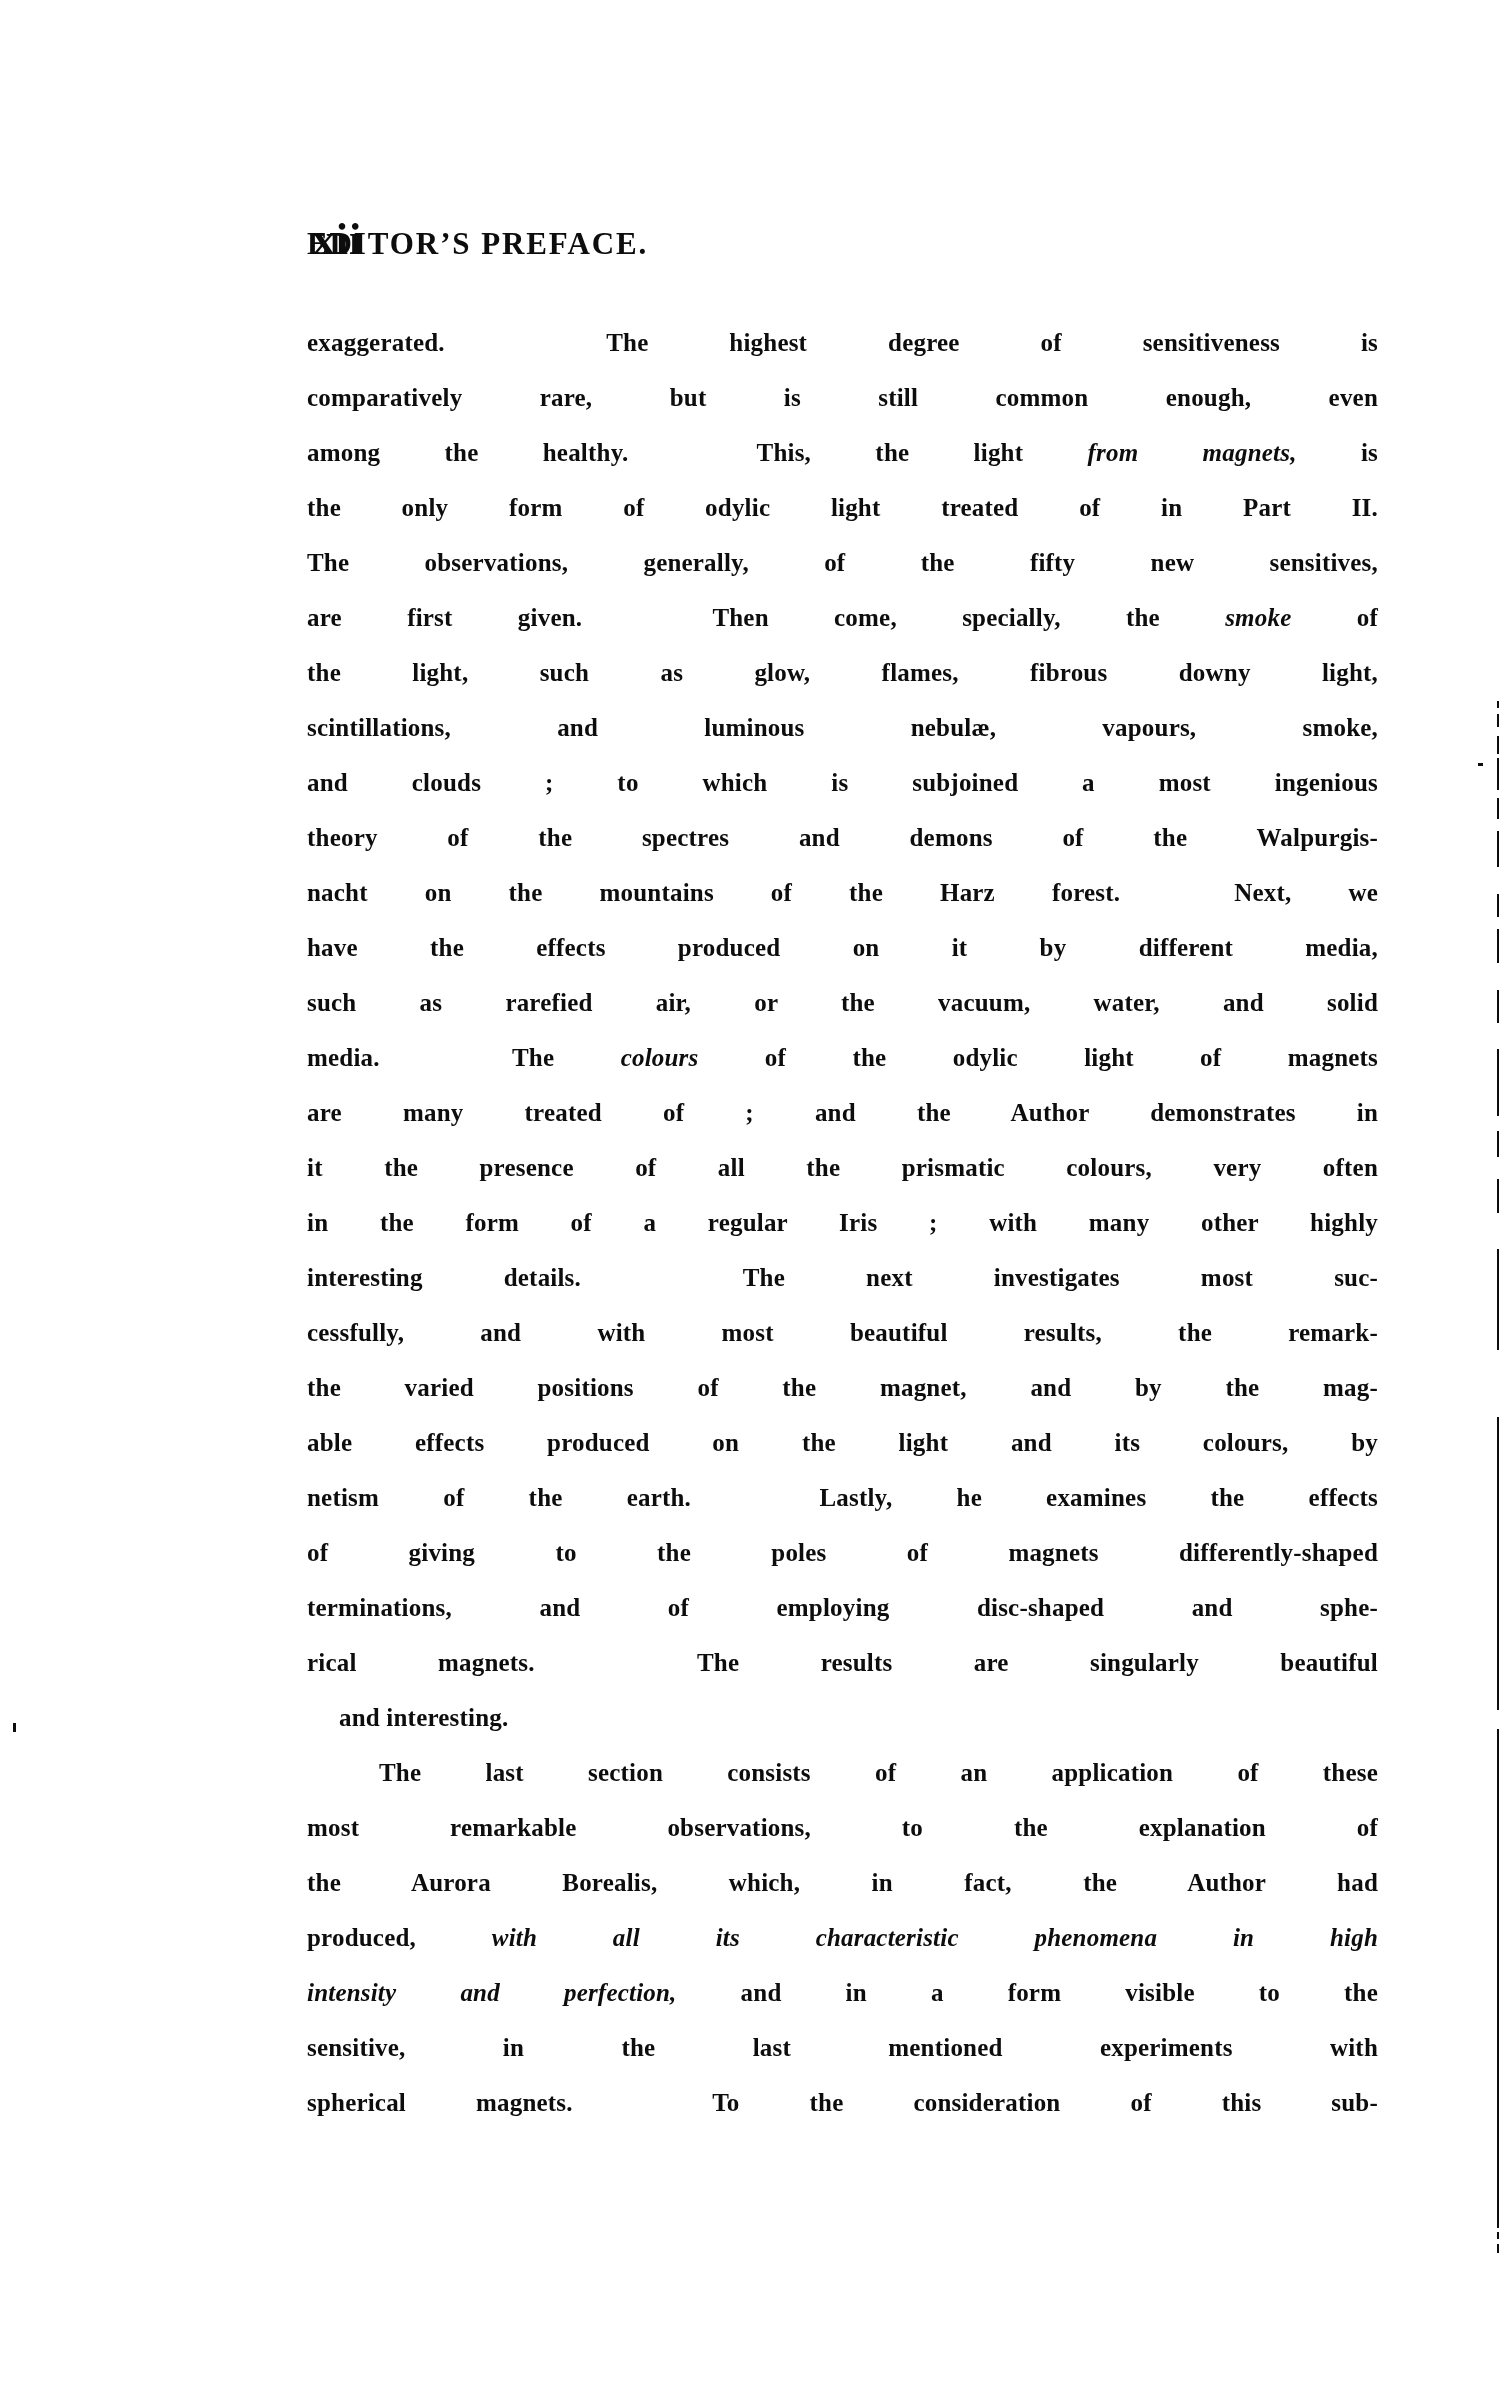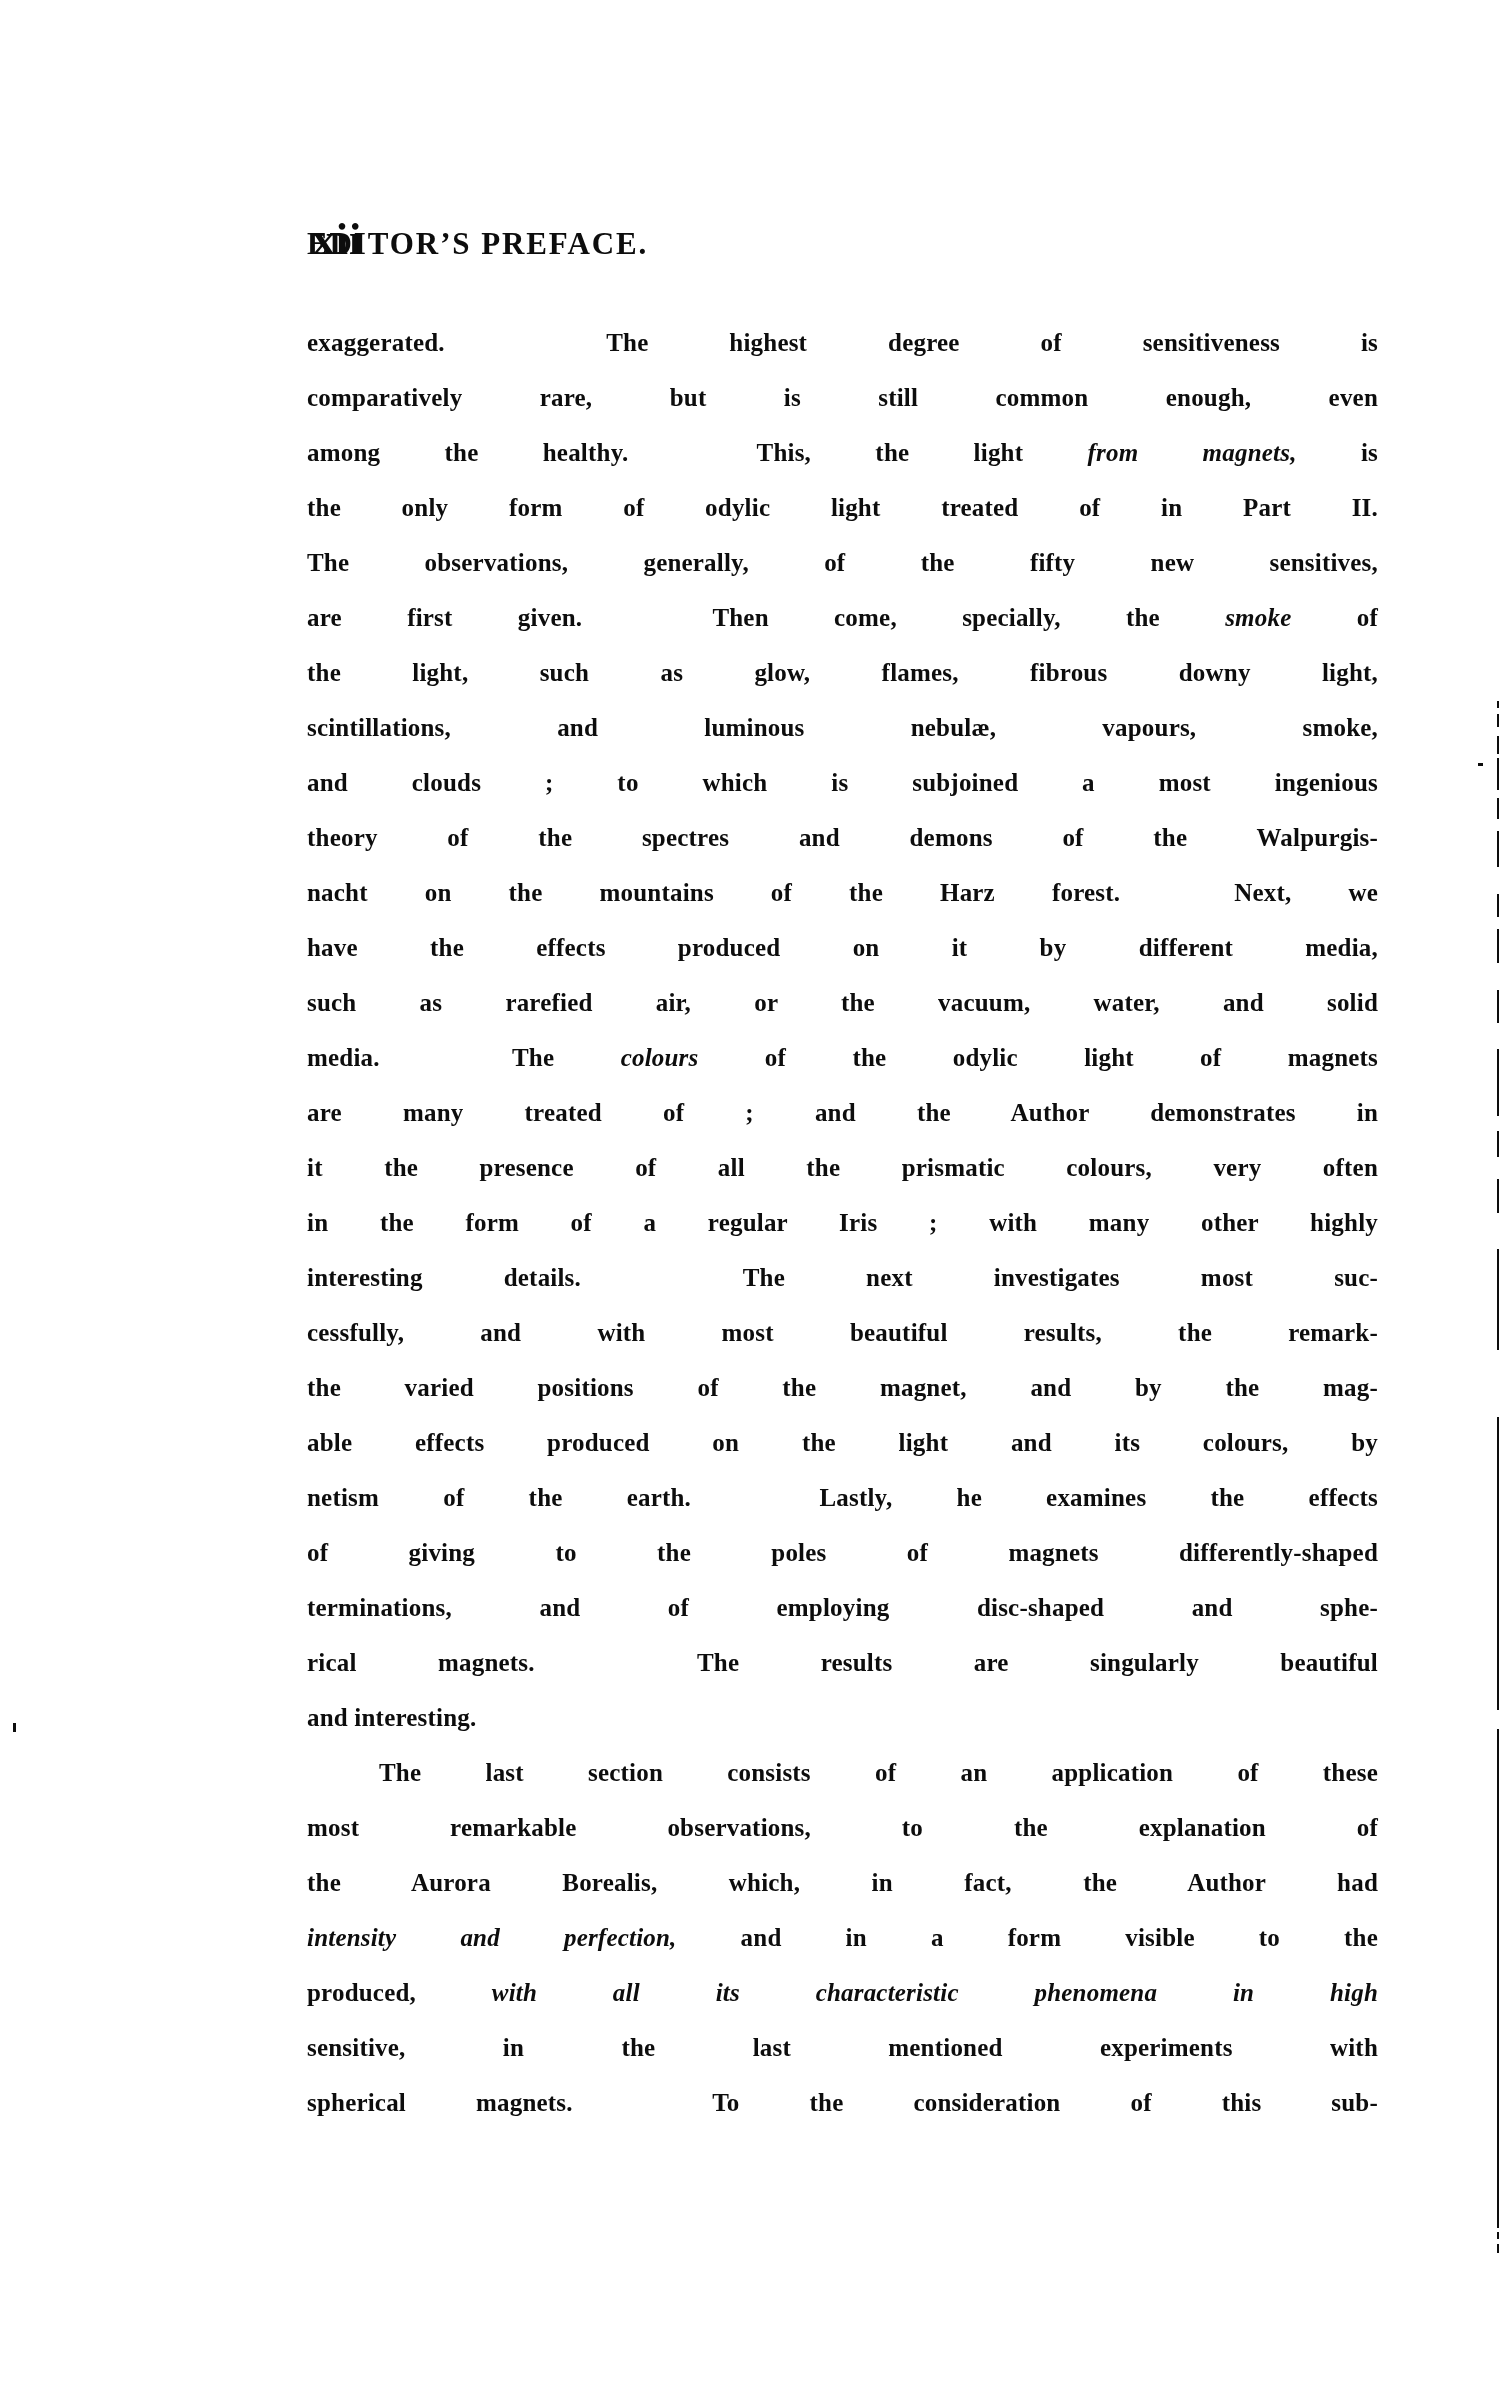--- a/index.html
+++ b/index.html
@@ -47,20 +47,21 @@
   }
   .para { margin: 0; }
   .line {
     text-align: justify;
     text-align-last: justify;
     height: 55px;
     white-space: nowrap;
   }
   .line.last {
     text-align-last: left;
+    margin-left: 32px;
   }
   .line.indent { text-indent: 72px; }
   .it { font-style: italic; }
   .artifact {
     position: absolute;
     background: var(--ink, #111111);
   }
 </style>
 </head>
 <body>
@@ -96,22 +97,22 @@
         <div class="line"><span>netism of the earth.&nbsp; Lastly, he examines the effects</span></div>
         <div class="line"><span>of giving to the poles of magnets differently-shaped</span></div>
         <div class="line"><span>terminations, and of employing disc-shaped and sphe-</span></div>
         <div class="line"><span>rical magnets.&nbsp; The results are singularly beautiful</span></div>
         <div class="line last"><span>and interesting.</span></div>
       </div>
       <div class="para">
         <div class="line indent"><span>The last section consists of an application of these</span></div>
         <div class="line"><span>most remarkable observations, to the explanation of</span></div>
         <div class="line"><span>the Aurora Borealis, which, in fact, the Author had</span></div>
+        <div class="line"><span>produced, </span><span class="it">with all its characteristic phenomena in high</span></div>
         <div class="line"><span class="it">intensity and perfection,</span><span> and in a form visible to the</span></div>
-        <div class="line"><span>produced, </span><span class="it">with all its characteristic phenomena in high</span></div>
         <div class="line"><span>sensitive, in the last mentioned experiments with</span></div>
         <div class="line"><span>spherical magnets.&nbsp; To the consideration of this sub-</span></div>
       </div>
     </div>
   <div id="artifact-layer">
       <div class="artifact" style="left: 13px; top: 1723px; width: 2.9px; height: 8.6px;"></div>
       <div class="artifact" style="left: 1478px; top: 763px; width: 4.8px; height: 3.4px;"></div>
       <div class="artifact" style="left: 1497px; top: 701px; width: 1.9px; height: 7.2px;"></div>
       <div class="artifact" style="left: 1497px; top: 714px; width: 1.9px; height: 13.4px;"></div>
       <div class="artifact" style="left: 1497px; top: 736px; width: 1.9px; height: 18px;"></div>

